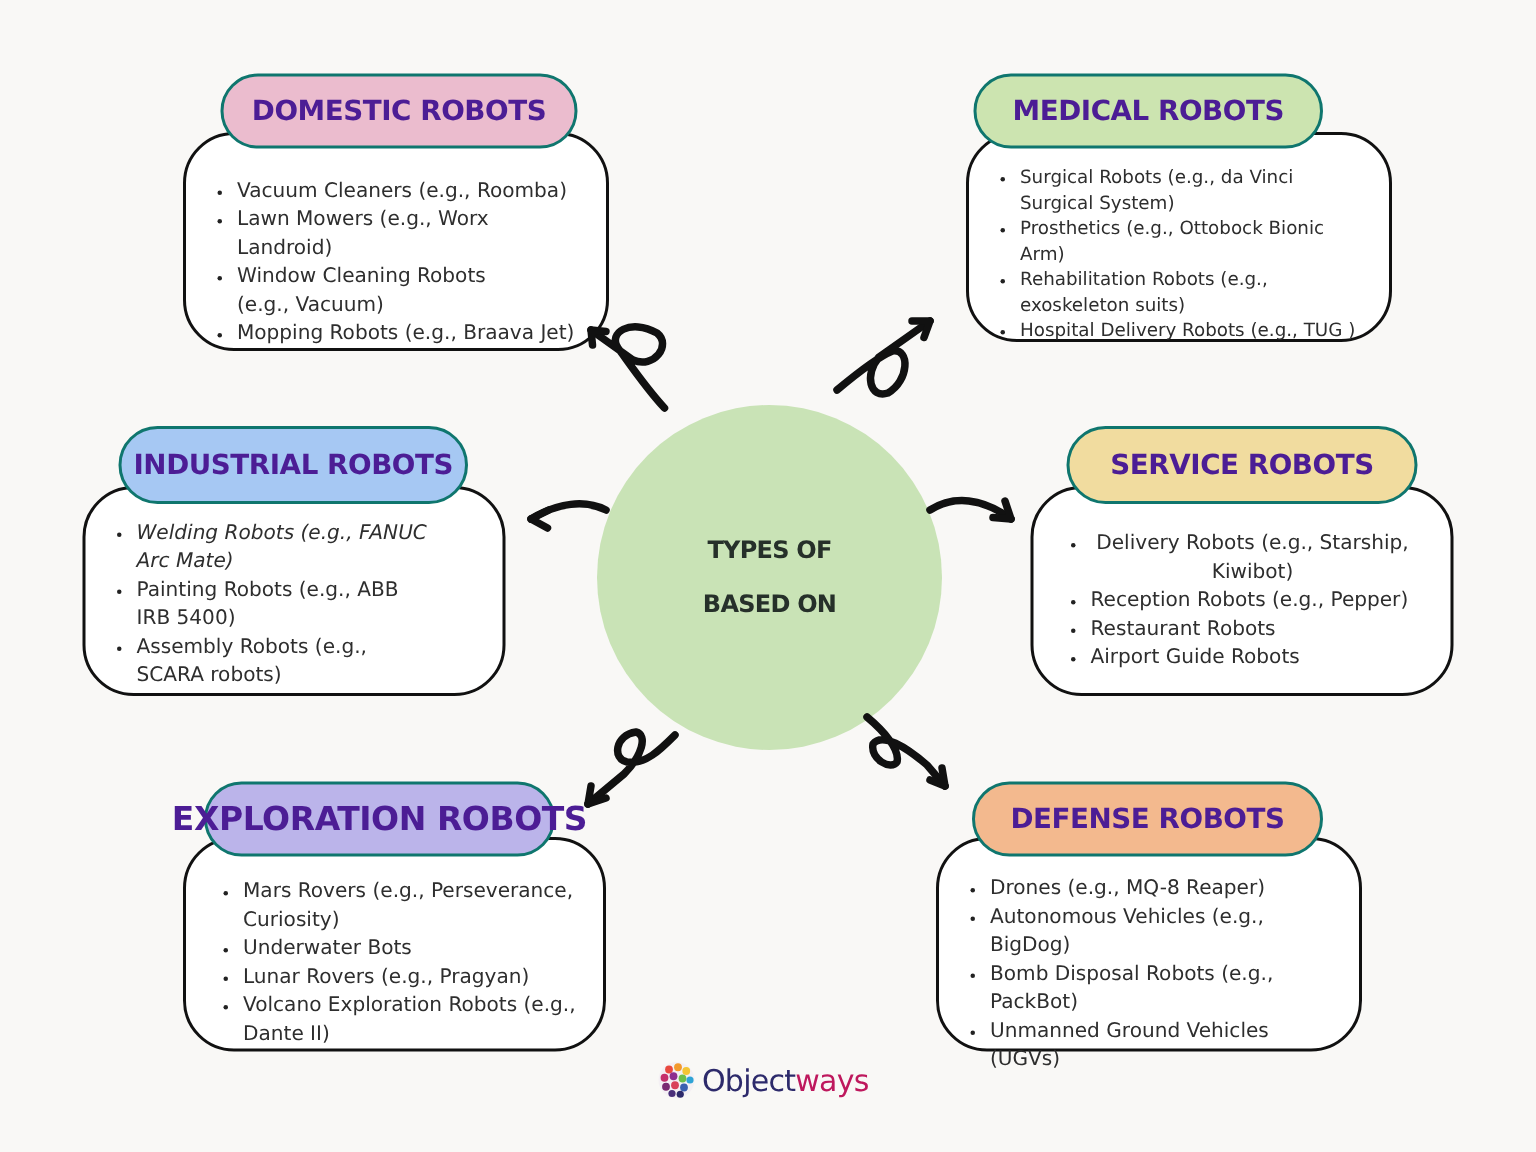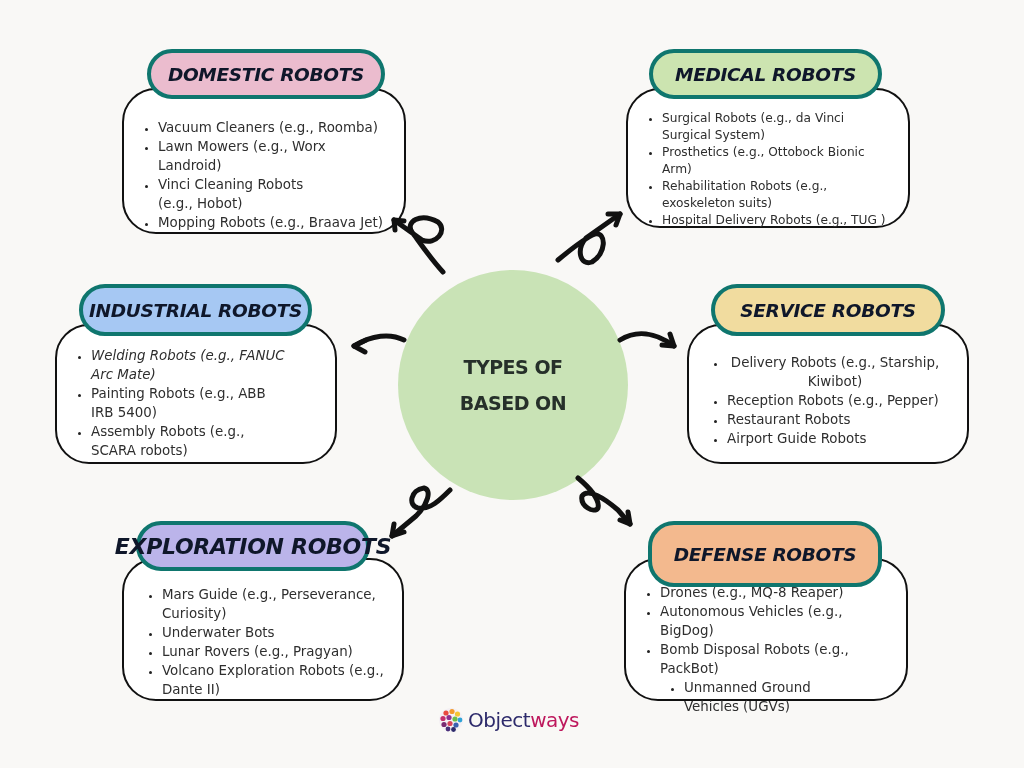--- a/index.html
+++ b/index.html
@@ -21,43 +21,42 @@
       list-style: disc;
       font-size: 13.4px;
       line-height: 19px;
       color: #2e2e2e;
     }
     .card.small ul { font-size: 12.2px; line-height: 17px; }
     .card li { padding-left: 0; }
     .card li::marker { font-size: 11px; color: #222; }
     .pill {
       position: absolute;
-      border: 4px solid #0f766e;
+      border: 2px solid #0f766e;
       border-radius: 26px;
       box-sizing: border-box;
       display: flex; align-items: center; justify-content: center;
       font-family: "DejaVu Sans", sans-serif;
       font-weight: bold;
       font-size: 18.5px;
       letter-spacing: -0.3px;
-      color: #0f172a;
+      color: #4c1d95;
       white-space: nowrap;
       z-index: 2;
-      font-style: italic;
     }
     .center-circle {
       position: absolute;
       left: 398px; top: 270px;
       width: 230px; height: 230px;
       border-radius: 50%;
       background: #c9e3b6;
       display: flex; flex-direction: column; align-items: center; justify-content: center;
       font-family: "DejaVu Sans", sans-serif;
       font-weight: bold;
-      font-size: 19px;
+      font-size: 16px;
       line-height: 36px;
       color: #26302a;
       text-align: center;
       letter-spacing: -0.5px;
     }
     svg.arrows { position: absolute; left: 0; top: 0; z-index: 3; pointer-events: none; }
     .logo {
       position: absolute; left: 438px; top: 707px;
       display: flex; align-items: center; gap: 4px;
     }
@@ -70,27 +69,27 @@
 
 <div class="center-circle">
   <div>TYPES OF</div>
   <div>BASED ON</div>
 </div>
 
 <div class="card" style="left:122px; top:88px; width:284px; height:146px; padding:28px 14px 0 14px;">
   <ul>
     <li>Vacuum Cleaners (e.g., Roomba)</li>
     <li>Lawn Mowers (e.g., Worx Landroid)</li>
-    <li style="padding-right:60px;">Vinci Cleaning Robots (e.g., Hobot)</li>
+    <li style="padding-right:60px;">Window Cleaning Robots (e.g., Vacuum)</li>
     <li>Mopping Robots (e.g., Braava Jet)</li>
   </ul>
 </div>
 <div class="pill" style="left:147px; top:49px; width:238px; height:50px; background:#ebbcce;">DOMESTIC ROBOTS</div>
 
-<div class="card small" style="left:626px; top:88px; width:284px; height:140px; padding:20px 12px 0 14px;">
+<div class="card small" style="left:644px; top:88px; width:284px; height:140px; padding:20px 12px 0 14px;">
   <ul>
     <li style="padding-right:20px;">Surgical Robots (e.g., da Vinci Surgical System)</li>
     <li>Prosthetics (e.g., Ottobock Bionic Arm)</li>
     <li>Rehabilitation Robots (e.g., exoskeleton suits)</li>
     <li>Hospital Delivery Robots (e.g., TUG )</li>
   </ul>
 </div>
 <div class="pill" style="left:649px; top:49px; width:233px; height:50px; background:#cce4b0;">MEDICAL ROBOTS</div>
 
 <div class="card" style="left:55px; top:324px; width:282px; height:140px; padding:20px 14px 0 14px;">
@@ -107,37 +106,37 @@
     <li style="padding-right:10px;text-align:center;">Delivery Robots (e.g., Starship, Kiwibot)</li>
     <li>Reception Robots (e.g., Pepper)</li>
     <li>Restaurant Robots</li>
     <li>Airport Guide Robots</li>
   </ul>
 </div>
 <div class="pill" style="left:711px; top:284px; width:234px; height:52px; background:#f1dc9f;">SERVICE ROBOTS</div>
 
 <div class="card" style="left:122px; top:558px; width:282px; height:143px; padding:25px 10px 0 18px;">
   <ul>
-    <li>Mars Guide (e.g., Perseverance, Curiosity)</li>
+    <li>Mars Rovers (e.g., Perseverance, Curiosity)</li>
     <li>Underwater Bots</li>
     <li>Lunar Rovers (e.g., Pragyan)</li>
     <li>Volcano Exploration Robots (e.g., Dante II)</li>
   </ul>
 </div>
 <div class="pill" style="left:136px; top:521px; width:234px; height:50px; background:#bbb4ea; font-size:22px;">EXPLORATION ROBOTS</div>
 
 <div class="card" style="left:624px; top:558px; width:284px; height:143px; padding:23px 10px 0 14px;">
   <ul>
     <li>Drones (e.g., MQ-8 Reaper)</li>
     <li>Autonomous Vehicles (e.g., BigDog)</li>
     <li style="padding-right:40px;">Bomb Disposal Robots (e.g., PackBot)</li>
-    <li style="padding-right:30px;margin-left:24px;">Unmanned Ground Vehicles (UGVs)</li>
+    <li style="padding-right:30px;">Unmanned Ground Vehicles (UGVs)</li>
   </ul>
 </div>
-<div class="pill" style="left:648px; top:521px; width:234px; height:66px; background:#f3b98e;">DEFENSE ROBOTS</div>
+<div class="pill" style="left:648px; top:521px; width:234px; height:50px; background:#f3b98e;">DEFENSE ROBOTS</div>
 
 <svg class="arrows" width="1024" height="768" viewBox="0 0 1024 768">
   <g fill="none" stroke="#111" stroke-width="5" stroke-linecap="round" stroke-linejoin="round">
 
     <path d="M443,272 C430,258 418,240 412,232 C405,222 420,212 438,222 C448,230 436,246 422,240 L394,220"></path>
     <path d="M394,220 L404,221 M394,220 L395,230"></path>
 
     <path d="M558,260 C570,250 585,238 595,234 C607,232 606,254 592,262 C580,266 576,250 586,238 L620,214"></path>
     <path d="M620,214 L608,214 M620,214 L616,225"></path>
 

